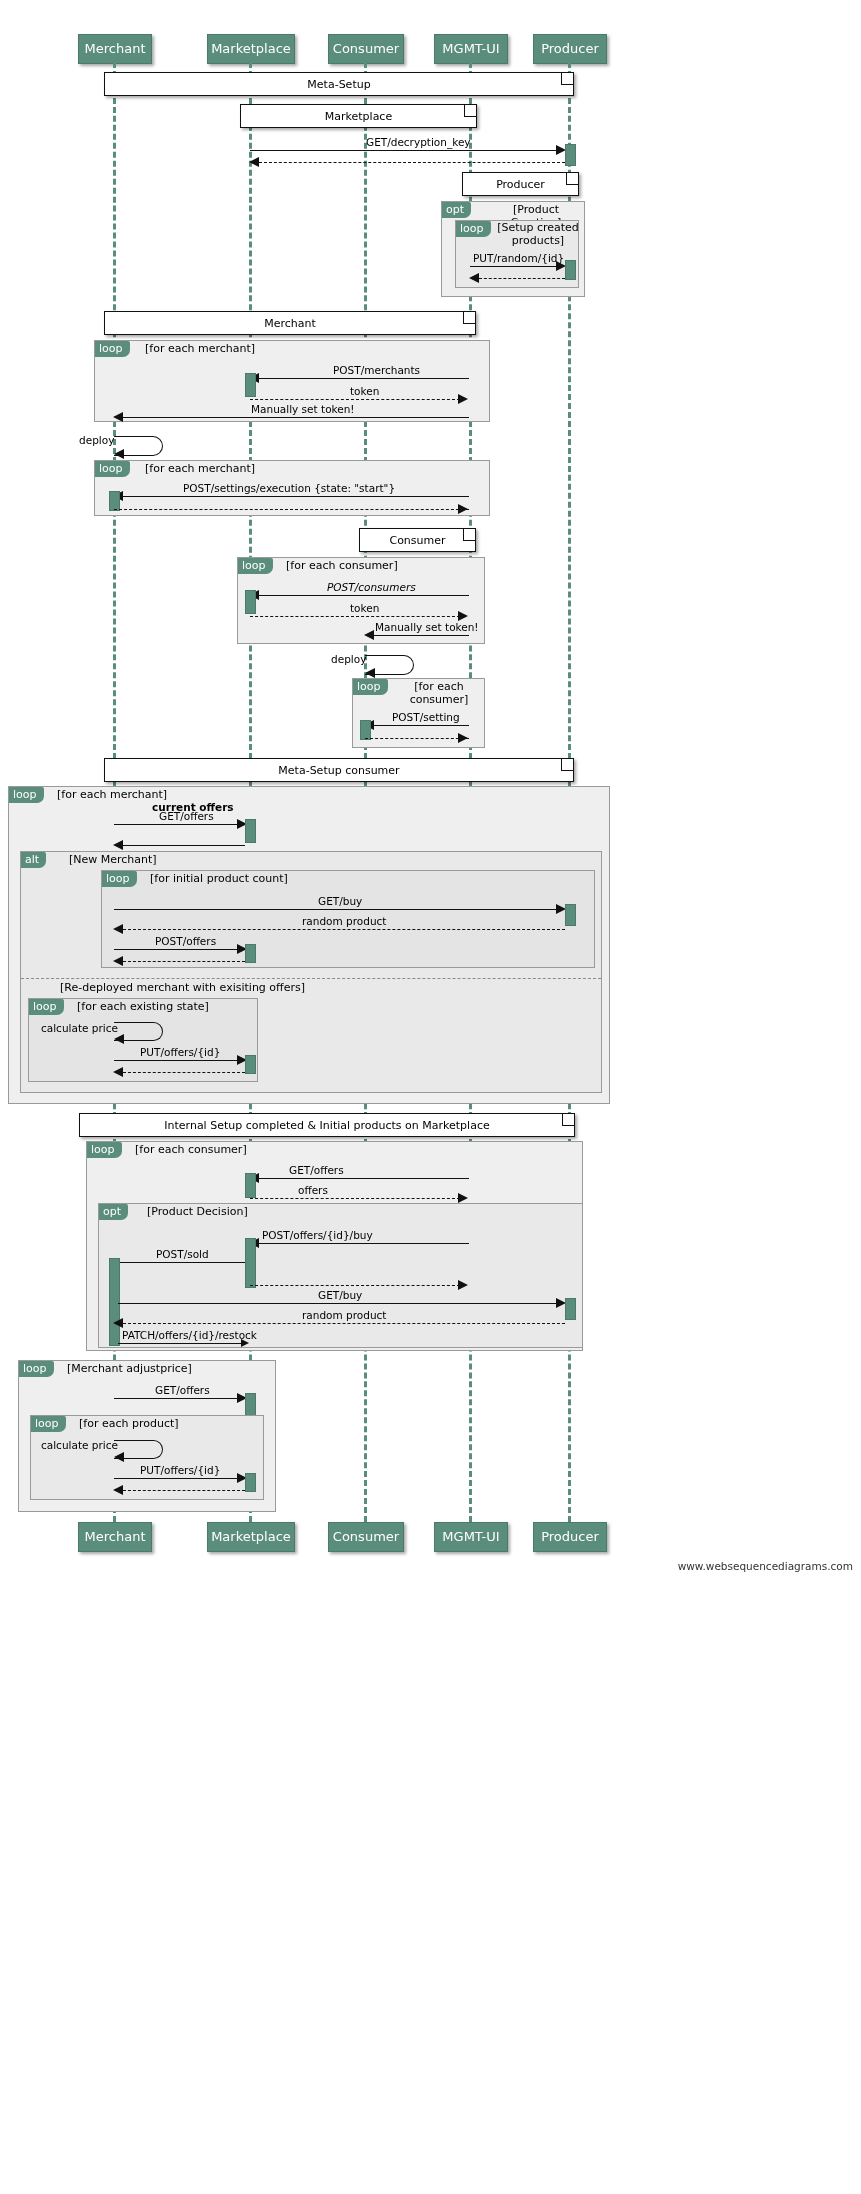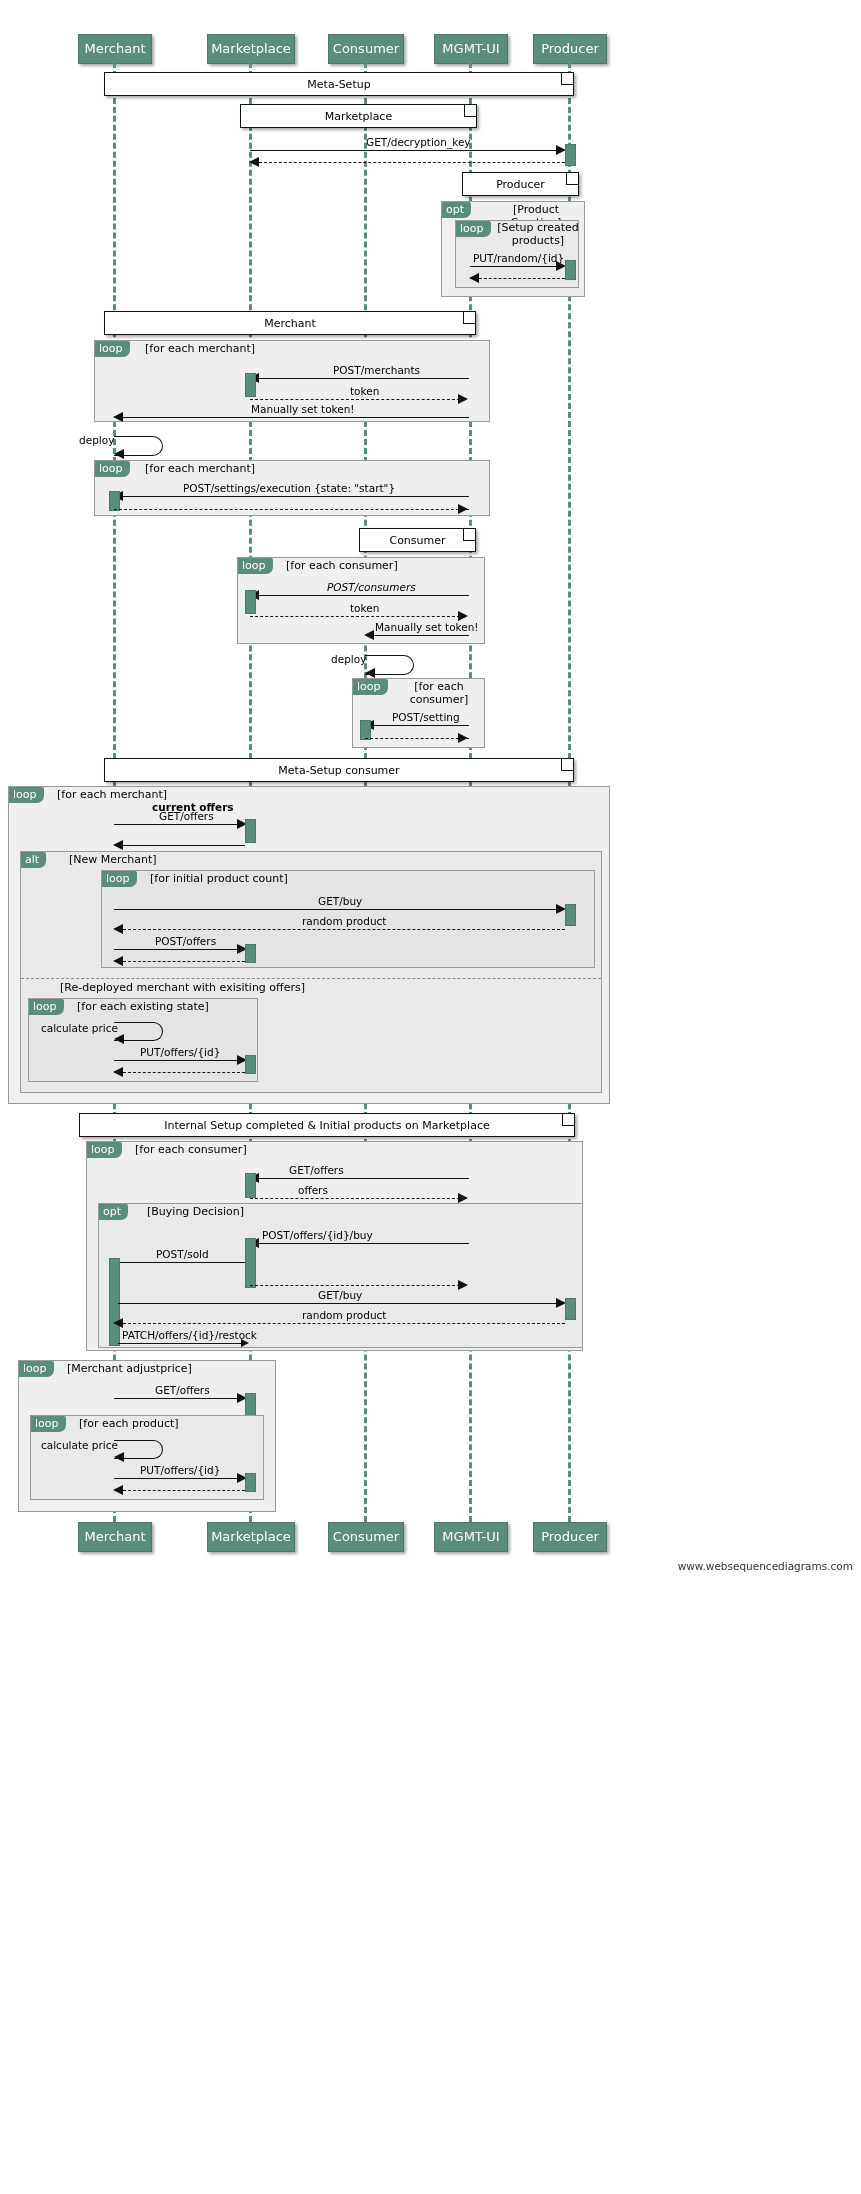--- a/index.html
+++ b/index.html
@@ -276,21 +276,21 @@
   <div class="msgline" style="left:259px;top:1178px;width:210px;"></div>
   <div class="arrowL" style="left:249px;top:1173px;"></div>
   <div class="act" style="left:245px;top:1173px;height:23px;"></div>
 
   <div class="msglabel" style="left:298px;top:1184px;">offers</div>
   <div class="msgline dash" style="left:250px;top:1198px;width:210px;"></div>
   <div class="arrowR" style="left:458px;top:1193px;"></div>
 
   <div class="frag lvl1" style="left:98px;top:1203px;width:485px;height:145px;">
     <div class="frag-tab">opt</div>
-    <div class="frag-cond" style="left:48px;top:1px;width:150px;text-align:left;">[Buying Decision]</div>
+    <div class="frag-cond" style="left:48px;top:1px;width:150px;text-align:left;">[Product Decision]</div>
   </div>
 
   <div class="msglabel" style="left:262px;top:1229px;">POST/offers/{id}/buy</div>
   <div class="msgline" style="left:259px;top:1243px;width:210px;"></div>
   <div class="arrowL" style="left:249px;top:1238px;"></div>
   <div class="act" style="left:245px;top:1238px;height:48px;"></div>
 
   <div class="msglabel" style="left:156px;top:1248px;">POST/sold</div>
   <div class="msgline" style="left:118px;top:1262px;width:127px;"></div>
   <div class="arrowL" style="left:110px;top:1258px;border-top:4px solid transparent;border-bottom:4px solid transparent;border-right:9px solid #111;"></div>

